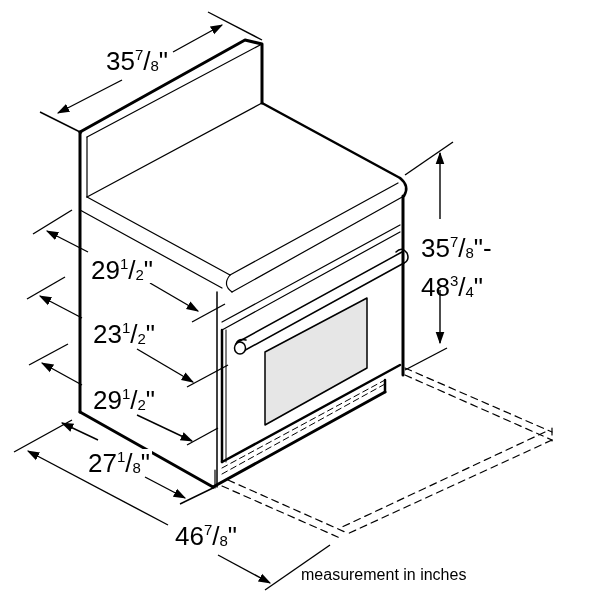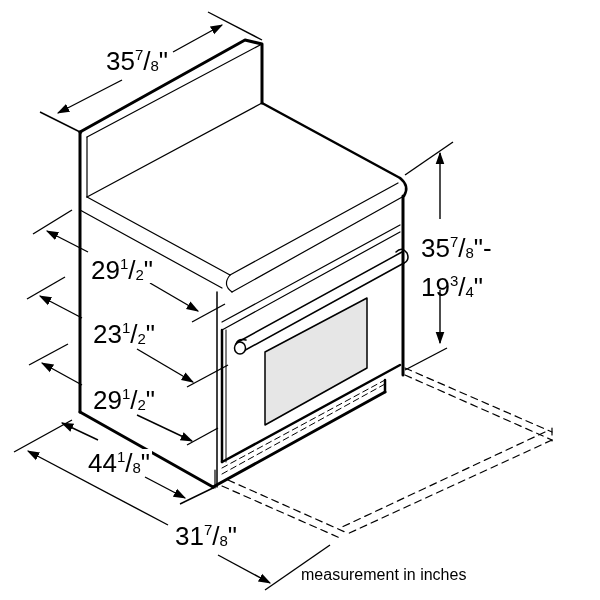--- a/index.html
+++ b/index.html
@@ -123,37 +123,37 @@
 
 <div class="label" style="left:104px; top:47px; background:transparent;">
   <span>35</span><sup>7</sup>/<sub>8</sub><span>"</span>
 </div>
 
 <div class="label" style="left:419px; top:228px; line-height:28px; background:transparent;">
   <div>
     <span>35</span><sup>7</sup>/<sub>8</sub><span>"-</span>
   </div>
   <div>
-    <span>19</span><sup>3</sup>/<sub>4</sub><span>"</span>
+    <span>48</span><sup>3</sup>/<sub>4</sub><span>"</span>
   </div>
 </div>
 
 <div class="label" style="left:89px; top:256px;">
   <span>29</span><sup>1</sup>/<sub>2</sub><span>"</span>
 </div>
 
 <div class="label" style="left:91px; top:320px;">
   <span>23</span><sup>1</sup>/<sub>2</sub><span>"</span>
 </div>
 
 <div class="label" style="left:91px; top:386px;">
   <span>29</span><sup>1</sup>/<sub>2</sub><span>"</span>
 </div>
 
 <div class="label" style="left:86px; top:449px;">
-  <span>44</span><sup>1</sup>/<sub>8</sub><span>"</span>
+  <span>27</span><sup>1</sup>/<sub>8</sub><span>"</span>
 </div>
 
 <div class="label" style="left:173px; top:522px;">
-  <span>31</span><sup>7</sup>/<sub>8</sub><span>"</span>
+  <span>46</span><sup>7</sup>/<sub>8</sub><span>"</span>
 </div>
 
 <div class="caption" style="left:301px; top:566px;">measurement in inches</div>
 
 </body></html>

